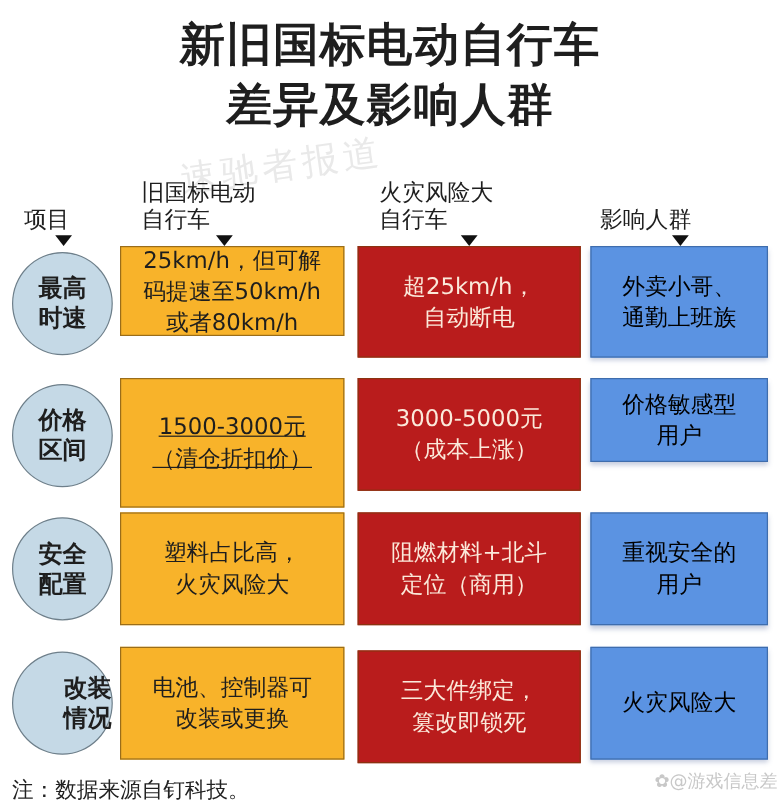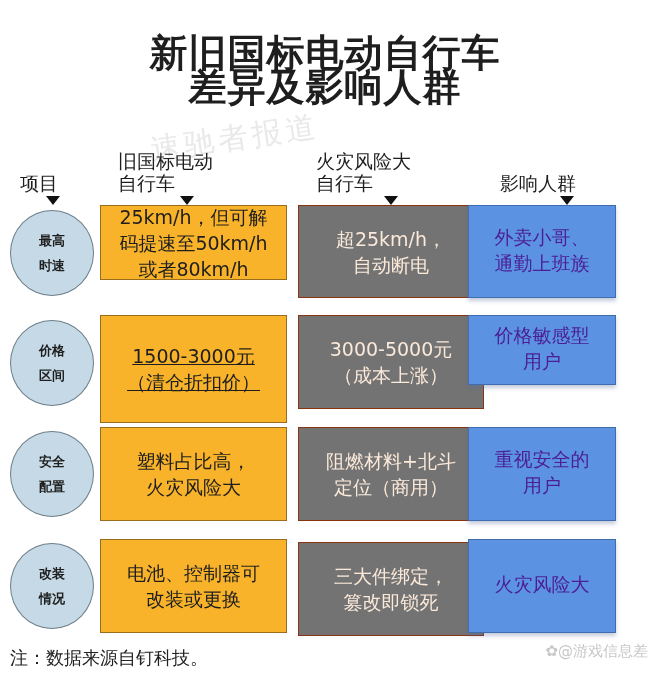--- a/index.html
+++ b/index.html
@@ -4,47 +4,47 @@
 <style>
   html, body { margin: 0; padding: 0; }
   body {
     width: 650px; height: 676px; background: #ffffff; position: relative; overflow: hidden;
     font-family: "DejaVu Sans", "Liberation Sans", sans-serif; color: #1a1a1a;
   }
   .title {
     position: absolute; left: 0; width: 650px; text-align: center;
     font-size: 38px; font-weight: bold; color: #1e1e1e; letter-spacing: 1px; line-height: 46px;
   }
-  .title.l1 { top: 14px; margin-top: 16px; }
+  .title.l1 { top: 14px; }
   .title.l2 { top: 64px; }
   .watermark-bg {
     position: absolute; left: 150px; top: 118px; font-size: 30px; color: #e9e9e9;
     transform: rotate(-8deg); letter-spacing: 4px;
   }
   .colhead {
     position: absolute; text-align: left; font-size: 19px; line-height: 22px; color: #1e1e1e;
   }
   .arrow {
     position: absolute; width: 0; height: 0;
     border-left: 7px solid transparent; border-right: 7px solid transparent; border-top: 9px solid #111;
   }
   .circle {
     position: absolute; left: 10px; width: 84px; height: 86px; border-radius: 50%;
     background: #c5d9e6; border: 1.5px solid #6e7f8a; box-sizing: border-box;
     display: flex; align-items: center; justify-content: center; text-align: center;
-    font-size: 13px; line-height: 25px; color: #1e1e1e; font-weight: bold;
+    font-size: 20px; line-height: 25px; color: #1e1e1e; font-weight: bold;
   }
   .box {
     position: absolute; box-sizing: border-box; display: flex; align-items: center; justify-content: center;
     text-align: center; font-size: 19px; line-height: 26px; white-space: pre-line; padding: 0 6px;
   }
   .box.old { left: 100px; width: 187px; background: #f8b32a; border: 1.5px solid #9a6d1a; color: #1e1e1e; }
-  .box.new { left: 298px; width: 186px; background: #737373; border: 1.5px solid #8a3310; color: #fbe9da; }
-  .box.grp { left: 468px; width: 148px; background: #5b93e2; border: 1.5px solid #3f6dad; color: #4c1d95;
-             box-shadow: 0 3px 4px rgba(90,110,160,0.35); font-family: Liberation Mono, monospace; }
+  .box.new { left: 298px; width: 186px; background: #b91c1c; border: 1.5px solid #8a3310; color: #fbe9da; }
+  .box.grp { left: 492px; width: 148px; background: #5b93e2; border: 1.5px solid #3f6dad; color: #000000;
+             box-shadow: 0 3px 4px rgba(90,110,160,0.35); }
   .note { position: absolute; left: 10px; top: 646px; font-size: 18px; color: #222; }
   .wm { position: absolute; right: 2px; top: 642px; font-size: 15px; color: #c8c8c8; }
 </style>
 </head>
 <body>
 
 <div class="title l1">新旧国标电动自行车</div>
 <div class="title l2">差异及影响人群</div>
 <div class="watermark-bg">速驰者报道</div>
 
@@ -93,21 +93,21 @@
   <span style="white-space:pre-line">安全
 配置</span>
 </div>
 <div class="box old" style="top:427px;height:94px;">塑料占比高，
 火灾风险大</div>
 <div class="box new" style="top:427px;height:94px;text-align:center;">阻燃材料+北斗
 定位（商用）</div>
 <div class="box grp" style="top:427px;height:94px;">重视安全的
 用户</div>
 
-<div class="circle" style="top:543px;">
+<div class="circle" style="top:543px;justify-content:flex-end;">
   <span style="white-space:pre-line">改装
 情况</span>
 </div>
 <div class="box old" style="top:539px;height:94px;">电池、控制器可
 改装或更换</div>
 <div class="box new" style="top:542px;height:94px;">三大件绑定，
 篡改即锁死</div>
 <div class="box grp" style="top:539px;height:94px;">火灾风险大</div>
 
 <div class="note">注：数据来源自钉科技。</div>

